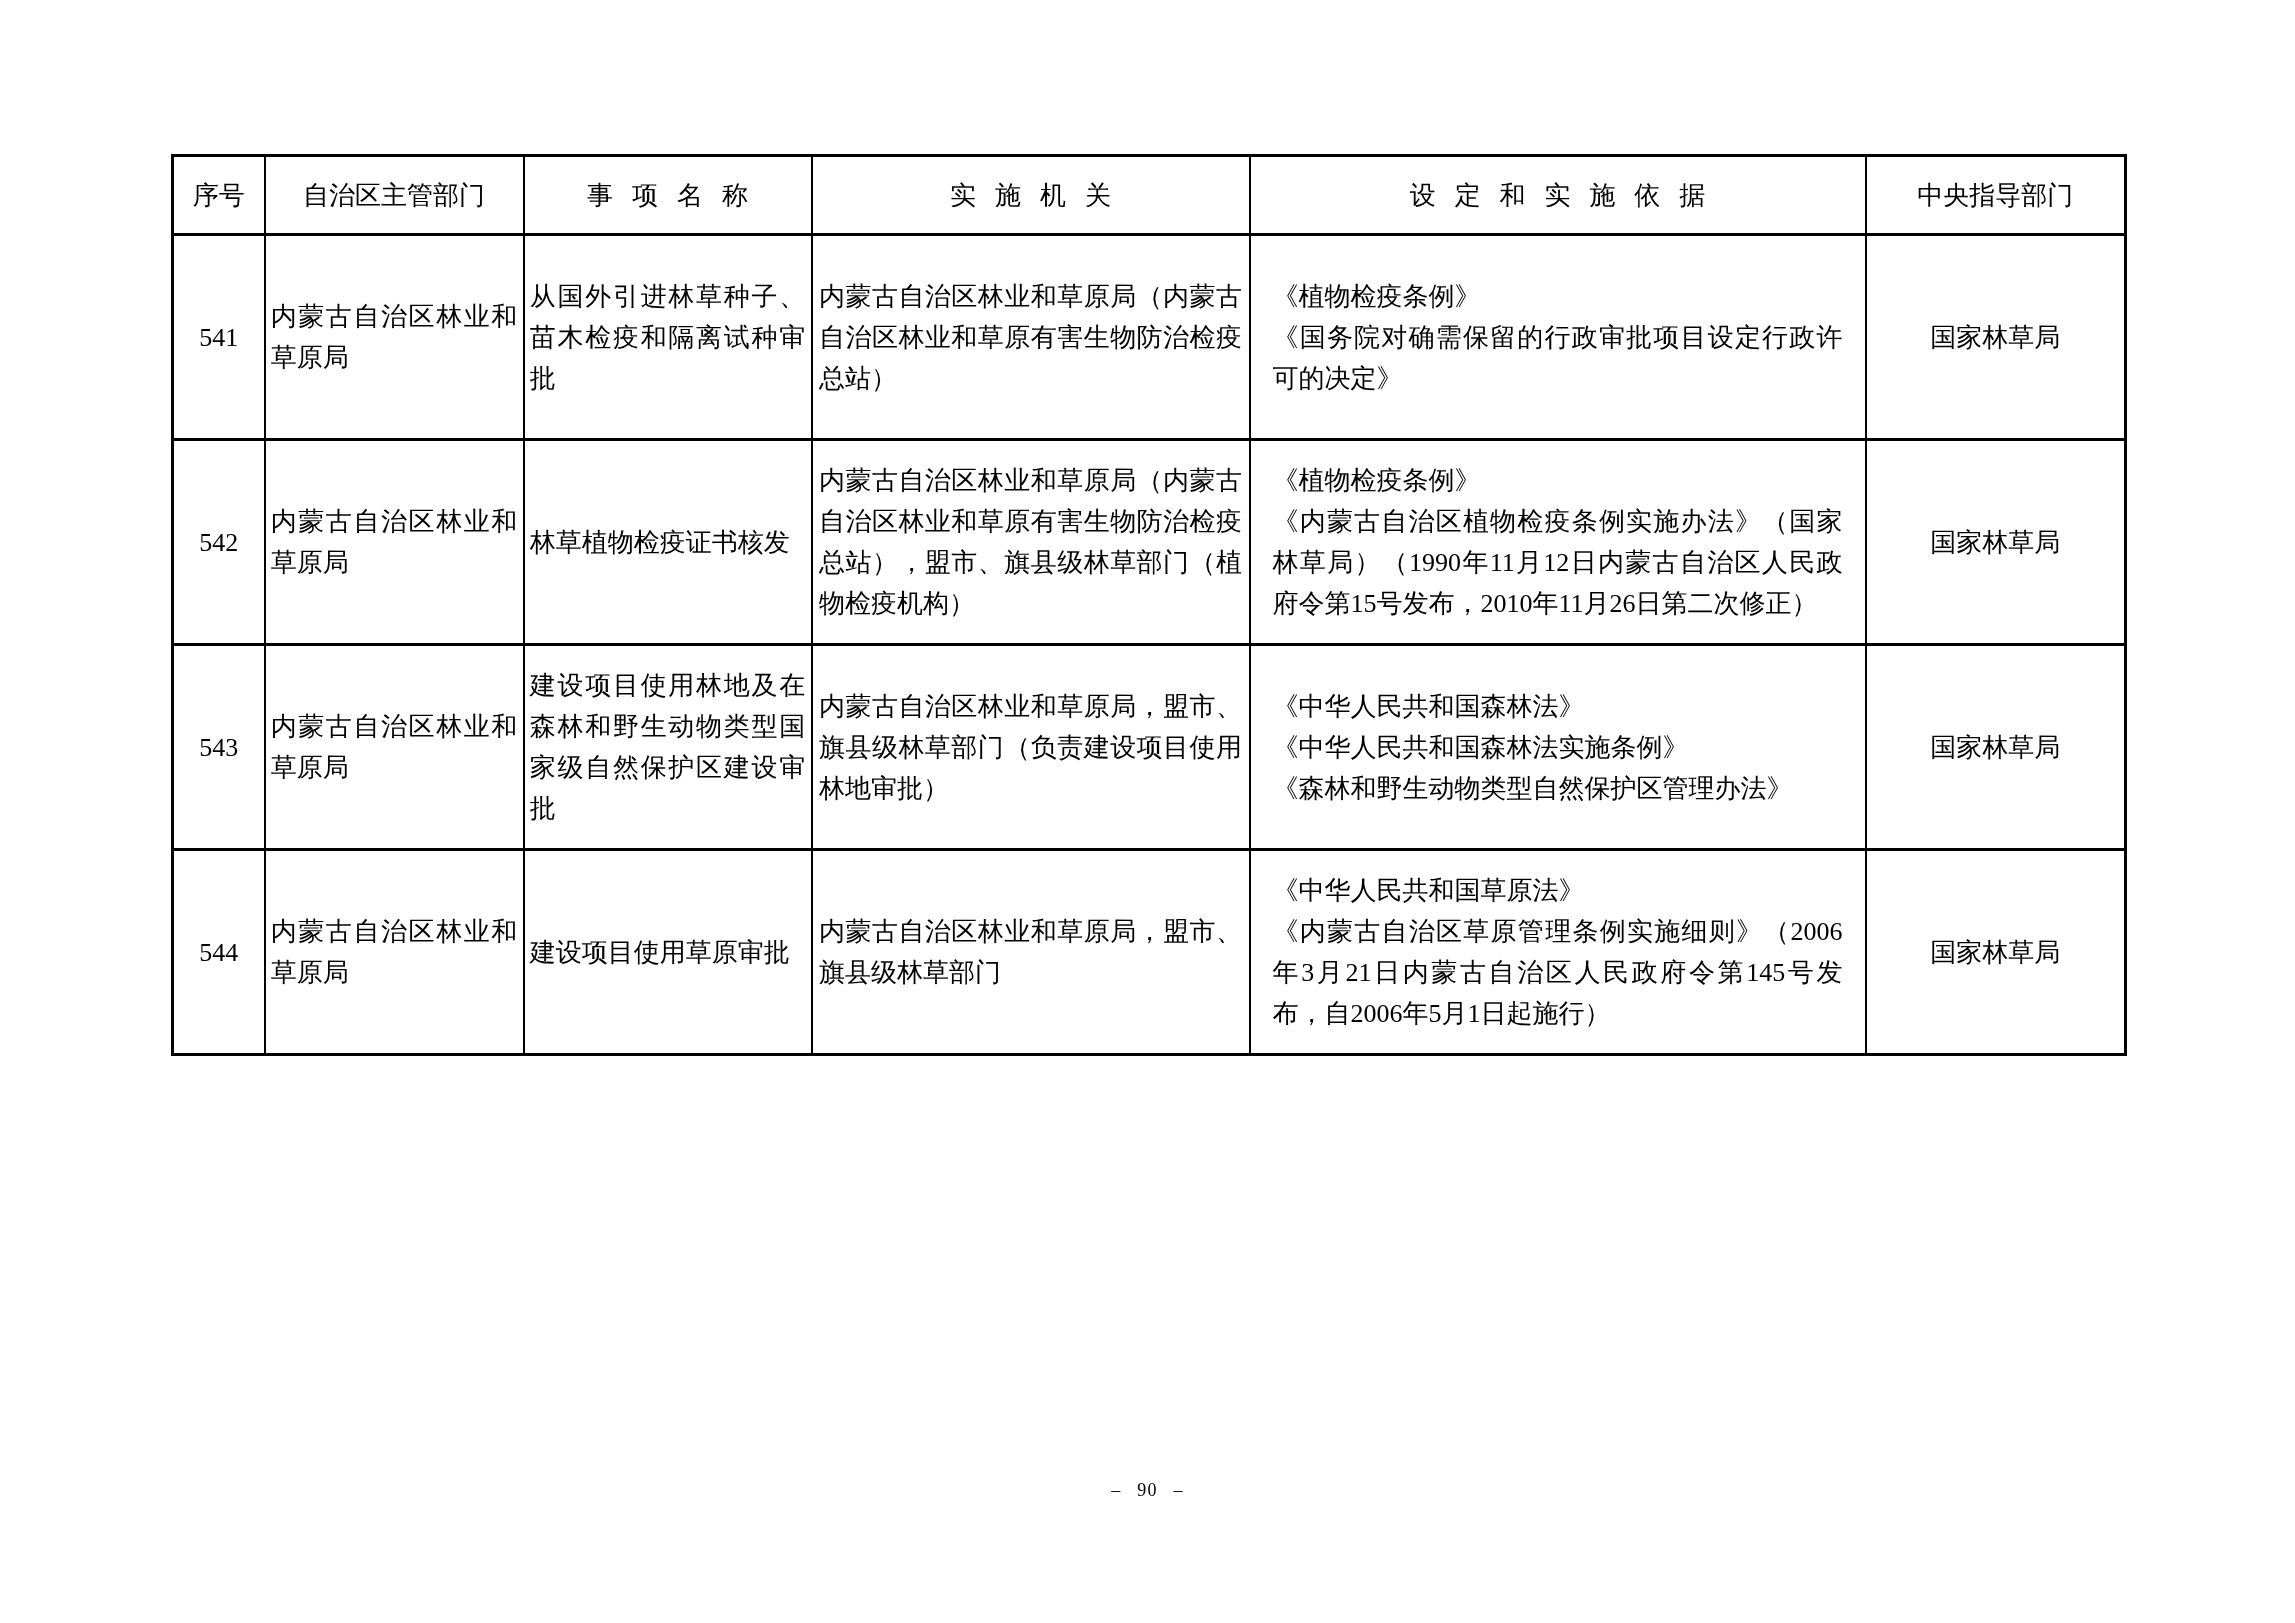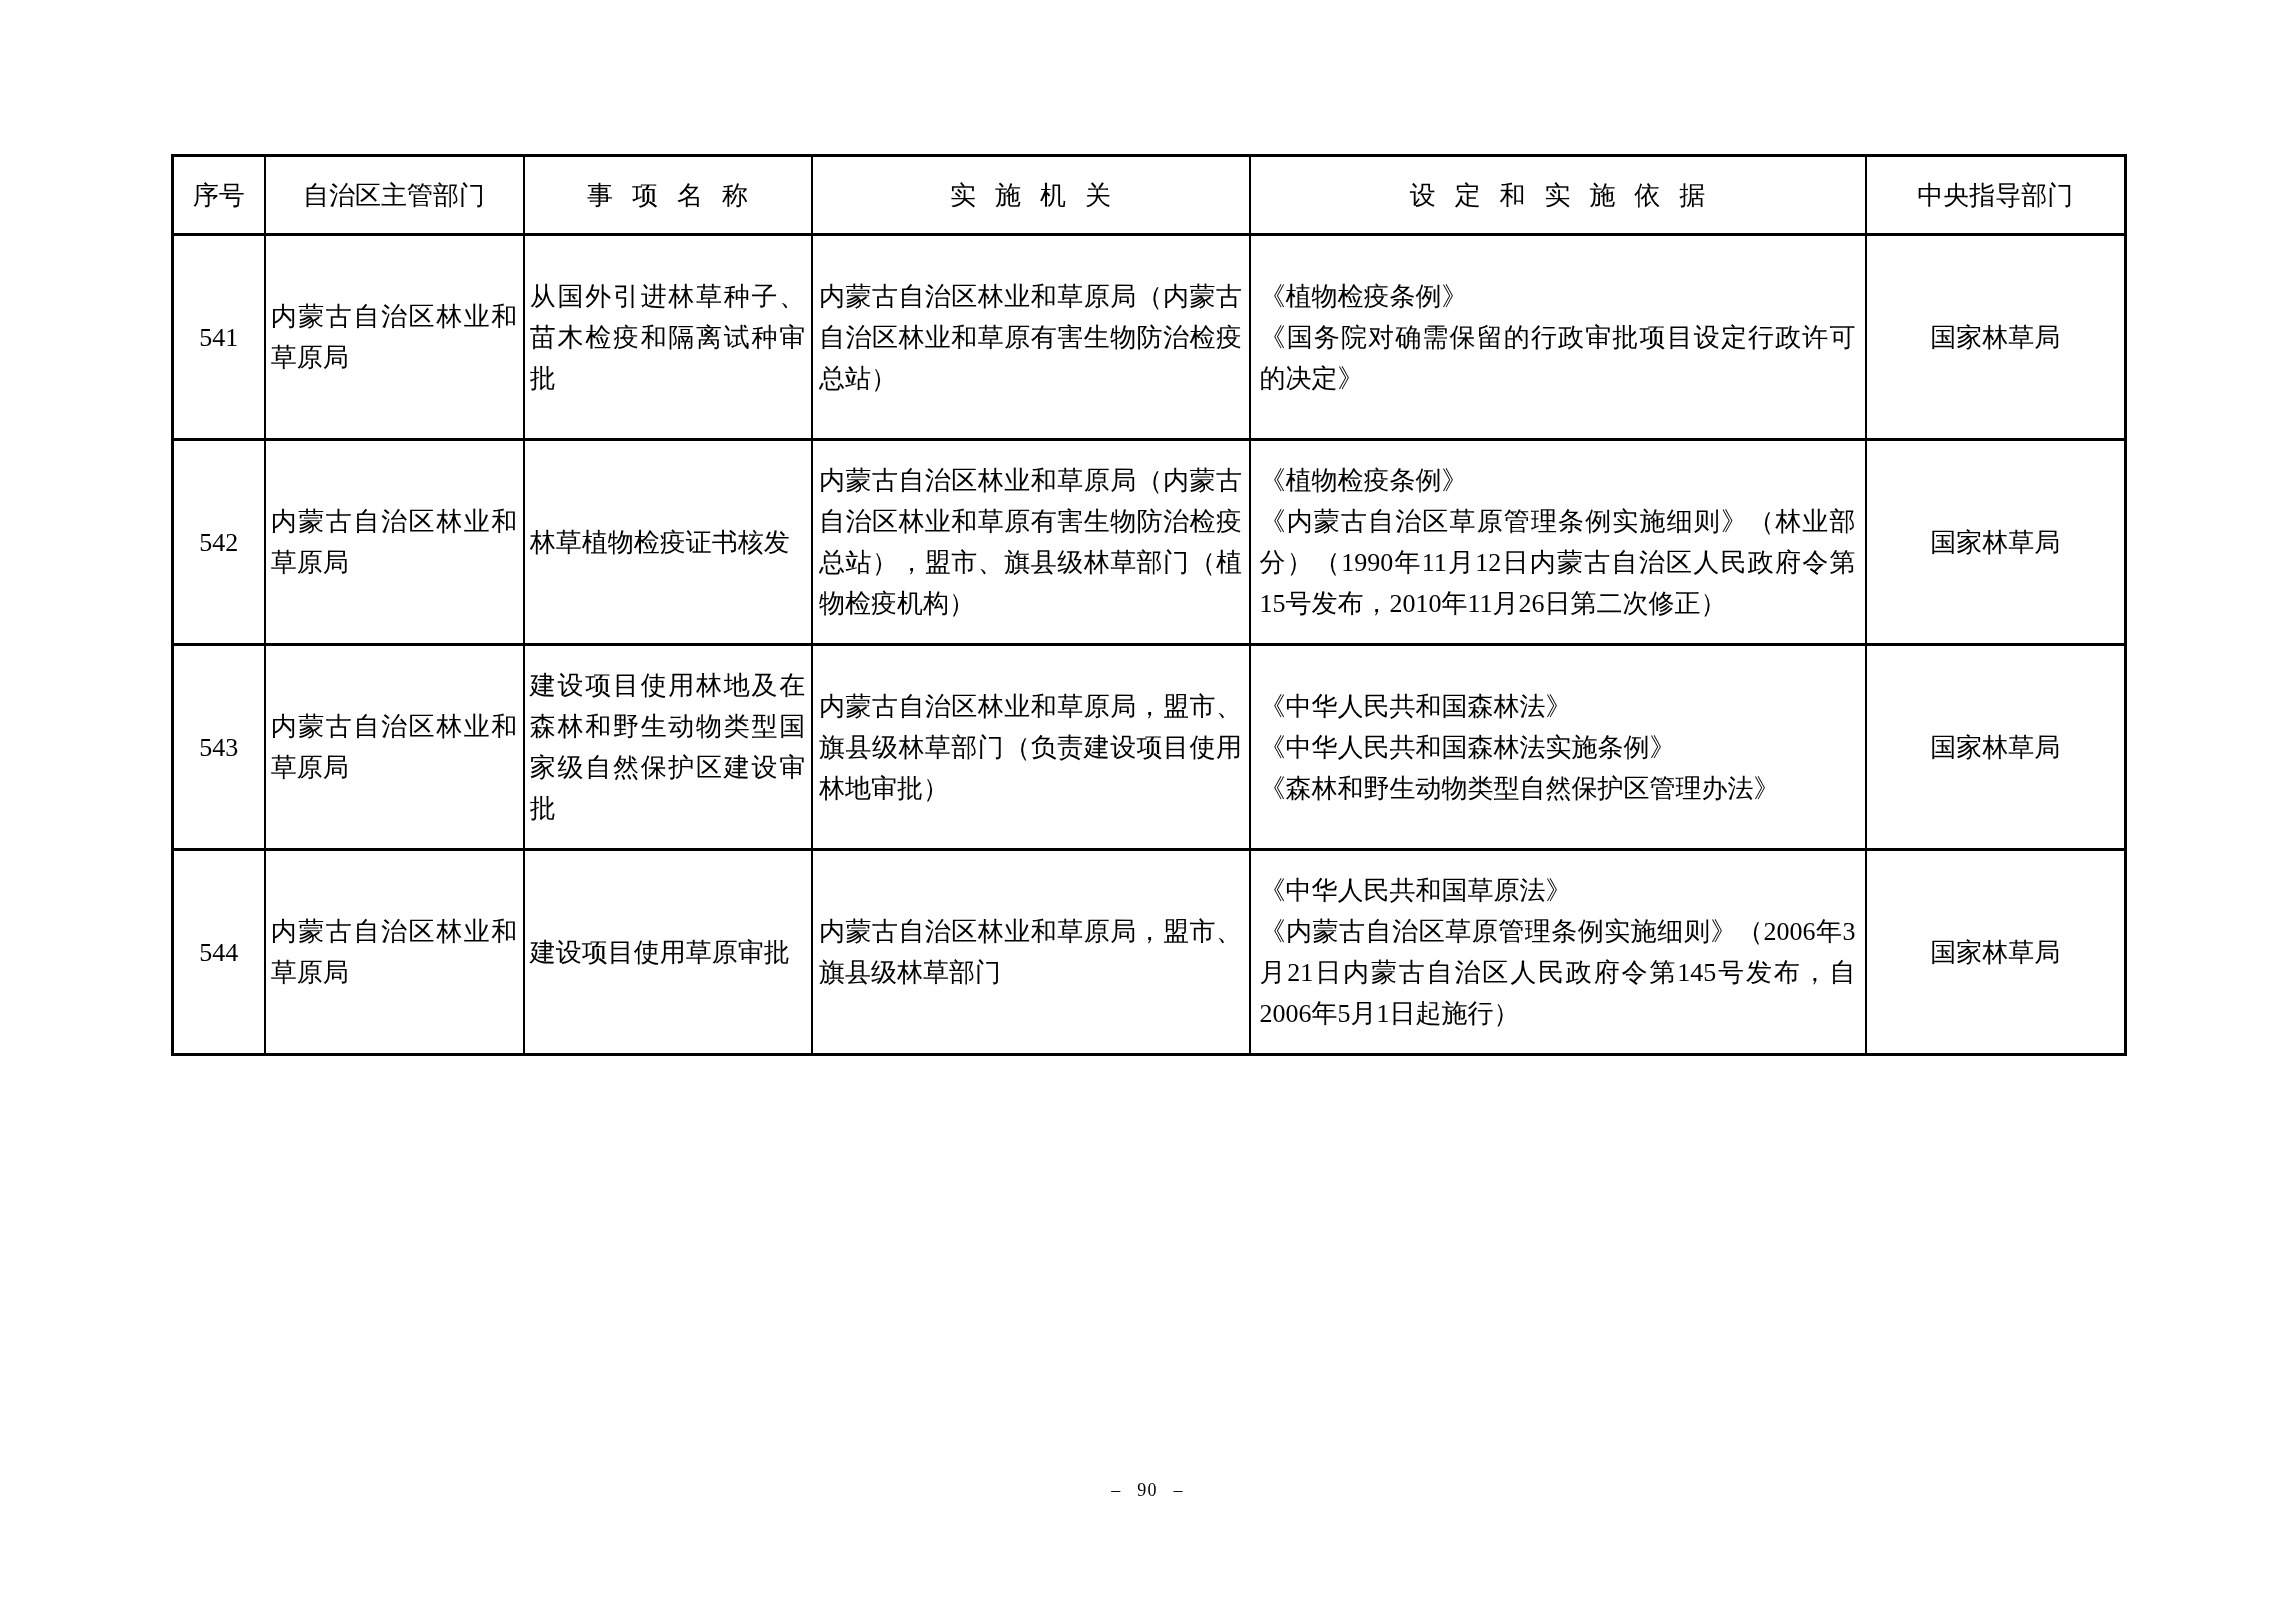--- a/index.html
+++ b/index.html
@@ -41,21 +41,21 @@
     text-align: center;
     word-spacing: 0.45em;
     font-family: "Liberation Sans", "DejaVu Sans", sans-serif;
     font-size: 26px;
   }
   td { line-height: 41px; }
   .c-no { text-align: center; }
   .c-dept  { text-align: justify; padding: 0 5.2px; border-radius: 27px; }
   .c-item  { text-align: justify; padding: 0 5.2px; }
   .c-agency{ text-align: justify; padding: 0 6.5px; margin-left: 44px; }
-  .c-basis { padding: 0 9px; }
+  .c-basis { padding: 0 22px; }
   .basis-line { text-align: justify; }
   .c-central { text-align: center; }
   .page-footer {
     position: absolute;
     left: 171px;
     top: 1480px;
     width: 1953px;
     text-align: center;
     font-size: 18px;
     word-spacing: 0.55em;
@@ -99,21 +99,21 @@
     <td class="c-central">国家林草局</td>
   </tr>
 
   <tr>
     <td class="c-no">542</td>
     <td class="c-dept">内蒙古自治区林业和草原局</td>
     <td class="c-item">林草植物检疫证书核发</td>
     <td class="c-agency">内蒙古自治区林业和草原局（内蒙古自治区林业和草原有害生物防治检疫总站），盟市、旗县级林草部门（植物检疫机构）</td>
     <td class="c-basis">
             <div class="basis-line">《植物检疫条例》</div>
-            <div class="basis-line">《内蒙古自治区草原管理条例实施细则》（林业部分）（1990年11月12日内蒙古自治区人民政府令第15号发布，2010年11月26日第二次修正）</div>
+            <div class="basis-line">《内蒙古自治区植物检疫条例实施办法》（国家林草局）（1990年11月12日内蒙古自治区人民政府令第15号发布，2010年11月26日第二次修正）</div>
           </td>
     <td class="c-central">国家林草局</td>
   </tr>
 
   <tr>
     <td class="c-no">543</td>
     <td class="c-dept">内蒙古自治区林业和草原局</td>
     <td class="c-item">建设项目使用林地及在森林和野生动物类型国家级自然保护区建设审批</td>
     <td class="c-agency">内蒙古自治区林业和草原局，盟市、旗县级林草部门（负责建设项目使用林地审批）</td>
     <td class="c-basis">

